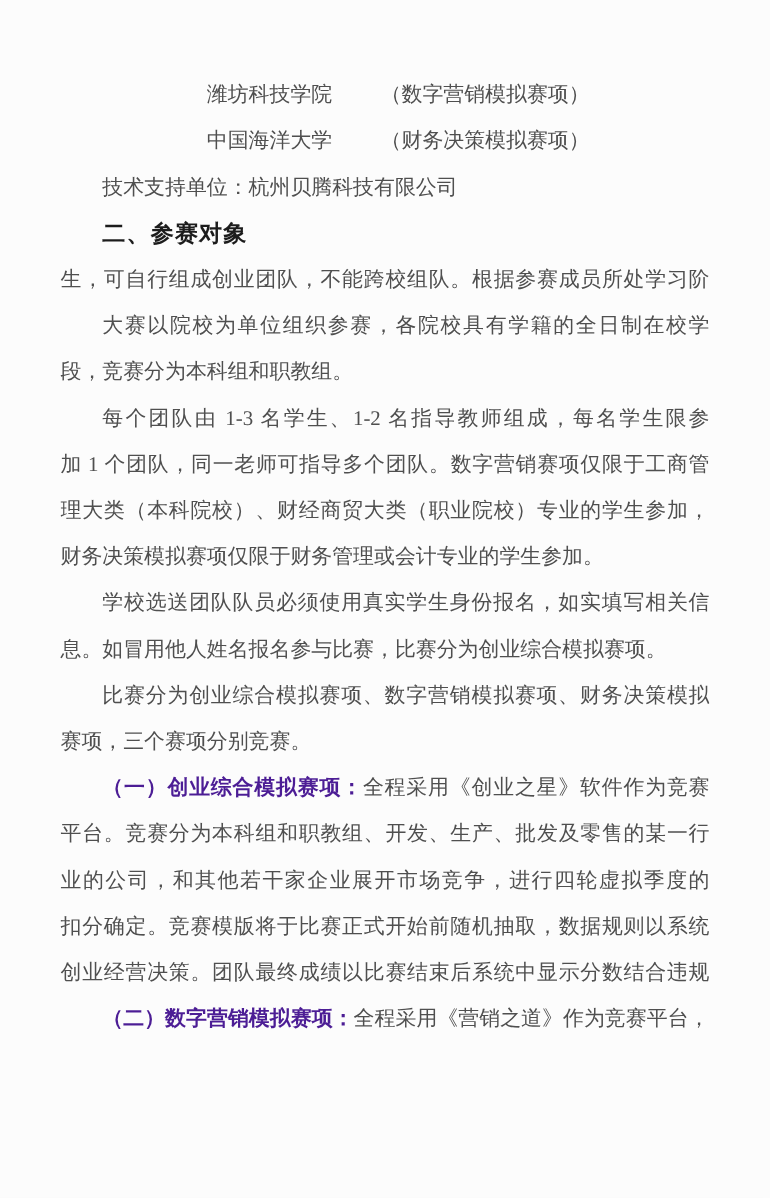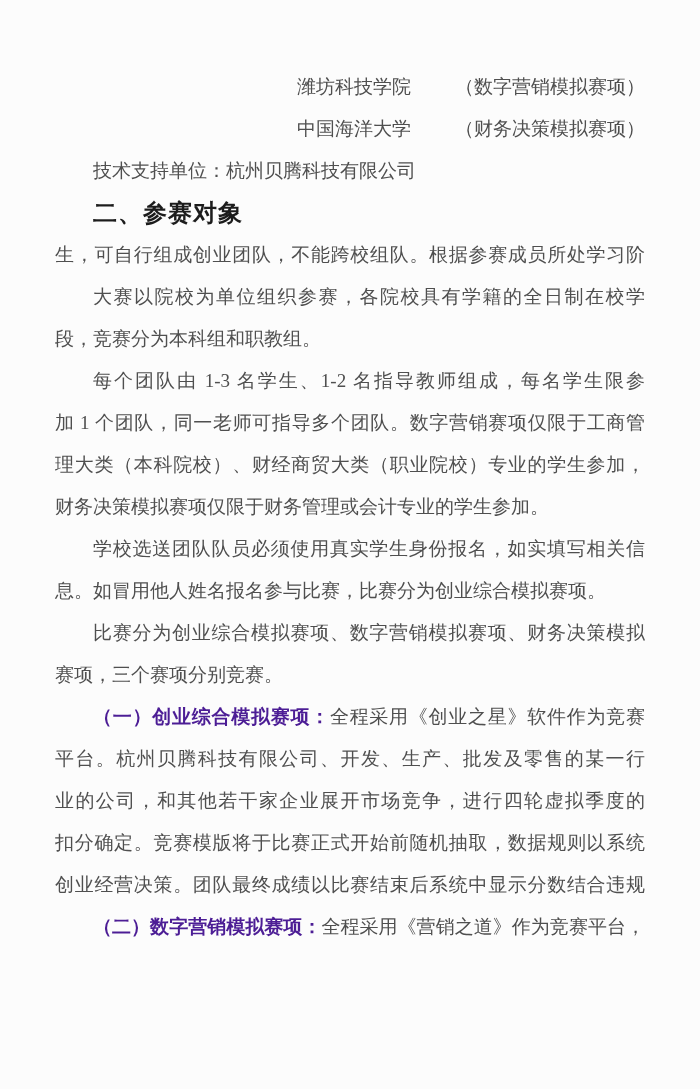--- a/index.html
+++ b/index.html
@@ -30,27 +30,26 @@
     text-align-last: justify;
     white-space: normal;
     overflow: hidden;
   }
   .line.indent {
     text-indent: 38px;
   }
   .heading {
     font-family: "Liberation Sans", "DejaVu Sans", sans-serif;
     font-weight: 700;
-    font-size: 24px;
+    font-size: 21px;
     color: #1c1c1c;
     letter-spacing: 1px;
   }
   .award-row {
     padding-left: 133px;
-    text-align: right;
   }
   .award-row .award {
     margin-left: 44px;
   }
   .bold {
     font-family: "Liberation Sans", "DejaVu Sans", sans-serif;
     font-weight: 700;
     color: #4c1d95;
   }
   .paragraph {
@@ -79,21 +78,21 @@
     <div class="paragraph">
       <div class="line indent fill"><span>学校选送团队队员必须使用真实学生身份报名，如实填写相关信</span></div>
       <div class="line"><span>息。如冒用他人姓名报名参与比赛，比赛分为创业综合模拟赛项。</span></div>
     </div>
     <div class="paragraph">
       <div class="line indent fill"><span>比赛分为创业综合模拟赛项、数字营销模拟赛项、财务决策模拟</span></div>
       <div class="line"><span>赛项，三个赛项分别竞赛。</span></div>
     </div>
     <div class="paragraph">
       <div class="line indent fill"><span class="bold">（一）创业综合模拟赛项：</span><span>全程采用《创业之星》软件作为竞赛</span></div>
-      <div class="line fill"><span>平台。杭州贝腾科技有限公司、开发、生产、批发及零售的某一行</span></div>
+      <div class="line fill"><span>平台。竞赛分为本科组和职教组、开发、生产、批发及零售的某一行</span></div>
       <div class="line fill"><span>业的公司，和其他若干家企业展开市场竞争，进行四轮虚拟季度的</span></div>
       <div class="line fill"><span>扣分确定。竞赛模版将于比赛正式开始前随机抽取，数据规则以系统</span></div>
       <div class="line fill"><span>创业经营决策。团队最终成绩以比赛结束后系统中显示分数结合违规</span></div>
     </div>
     <div class="paragraph">
       <div class="line indent fill"><span class="bold">（二）数字营销模拟赛项：</span><span>全程采用《营销之道》作为竞赛平台，</span></div>
     </div>
   </main>
 
 </body></html>

